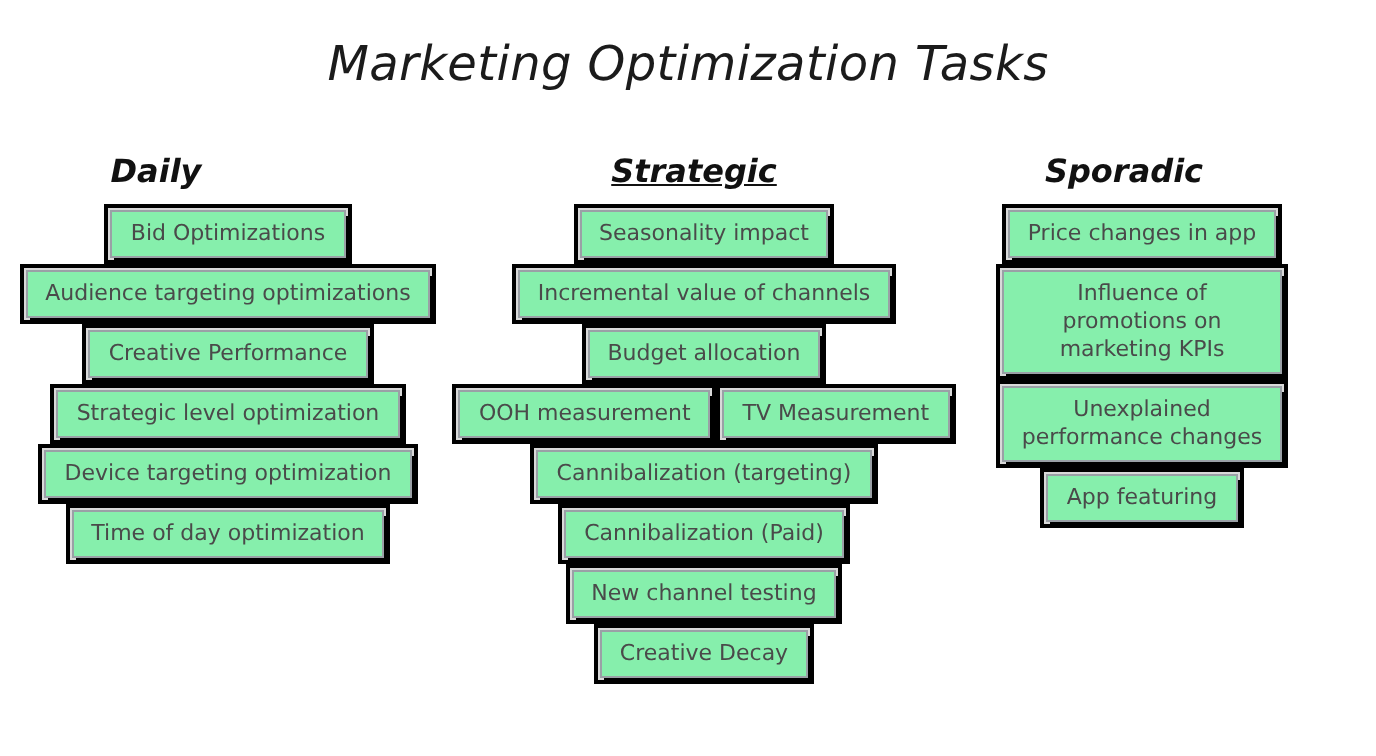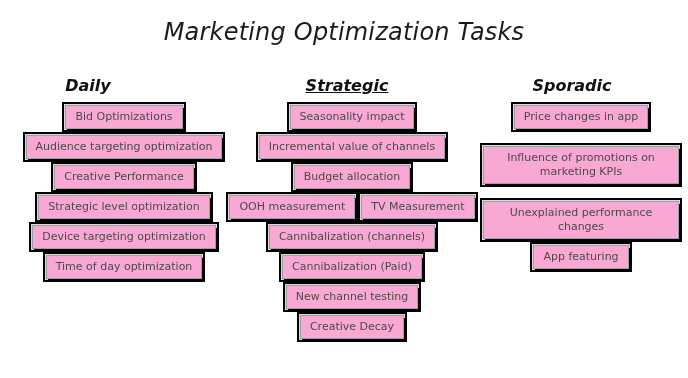--- a/index.html
+++ b/index.html
@@ -36,23 +36,23 @@
     letter-spacing: 0.2px;
     color: #1b1b1b;
     white-space: nowrap;
   }
 
   
   .column {
     position: absolute;
     top: 76px;
   }
-  #col-daily     { left: 10px;   width: 228px; }
+  #col-daily     { left: 0;   width: 228px; }
   #col-strategic { left: 228px; width: 248px; }
-  #col-sporadic  { left: 478px; width: 206px; }
+  #col-sporadic  { left: 468px; width: 206px; }
 
   .col-header {
     text-align: center;
     font-family: "DejaVu Sans", sans-serif;
     font-size: 16px;
     font-style: italic;
     font-weight: bold;
     color: #111111;
     margin-bottom: 10px;
     white-space: nowrap;
@@ -70,40 +70,39 @@
   .row {
     display: flex;
     flex-direction: row;
     justify-content: center;
     align-items: stretch;
     margin-bottom: 5px;
   }
 
   
   .task-box {
-    background: #f9a8d4;
+    background: #86efac;
     border: 1px solid #9aa0a6;
     box-shadow: 2px 3px 0 0 #000000, 0 0 0 1px rgba(0,0,0,0.15);
     outline: 2px solid #000000;
     outline-offset: 1px;
     color: #4a4a4a;
     font-family: "DejaVu Sans", sans-serif;
     font-size: 11px;
     line-height: 14px;
     text-align: center;
     padding: 4px 9px;
     white-space: nowrap;
     box-sizing: border-box;
     position: relative;
   }
   .task-box.two-line {
     white-space: normal;
-    width: 196px;
+    width: 140px;
     padding: 4px 6px;
-    margin-top: 11px;
   }
   .row.pair .task-box { margin: 0 3px; }
   .row.pair { margin-bottom: 5px; border-radius: 10px; }
 
   
   .rows > .row { margin-bottom: 6px; }
 </style>
 </head>
 <body>
 
@@ -111,21 +110,21 @@
 
   <div id="title">Marketing Optimization Tasks</div>
 
   <div class="column" id="col-daily">
     <div class="col-header">Daily</div>
     <div class="rows">
       <div class="row">
         <div class="task-box">Bid Optimizations</div>
       </div>
       <div class="row">
-        <div class="task-box">Audience targeting optimization</div>
+        <div class="task-box">Audience targeting optimizations</div>
       </div>
       <div class="row">
         <div class="task-box">Creative Performance</div>
       </div>
       <div class="row">
         <div class="task-box">Strategic level optimization</div>
       </div>
       <div class="row">
         <div class="task-box">Device targeting optimization</div>
       </div>
@@ -145,21 +144,21 @@
         <div class="task-box">Incremental value of channels</div>
       </div>
       <div class="row">
         <div class="task-box">Budget allocation</div>
       </div>
       <div class="row pair">
         <div class="task-box">OOH measurement</div>
         <div class="task-box">TV Measurement</div>
       </div>
       <div class="row">
-        <div class="task-box">Cannibalization (channels)</div>
+        <div class="task-box">Cannibalization (targeting)</div>
       </div>
       <div class="row">
         <div class="task-box">Cannibalization (Paid)</div>
       </div>
       <div class="row">
         <div class="task-box">New channel testing</div>
       </div>
       <div class="row">
         <div class="task-box">Creative Decay</div>
       </div>

